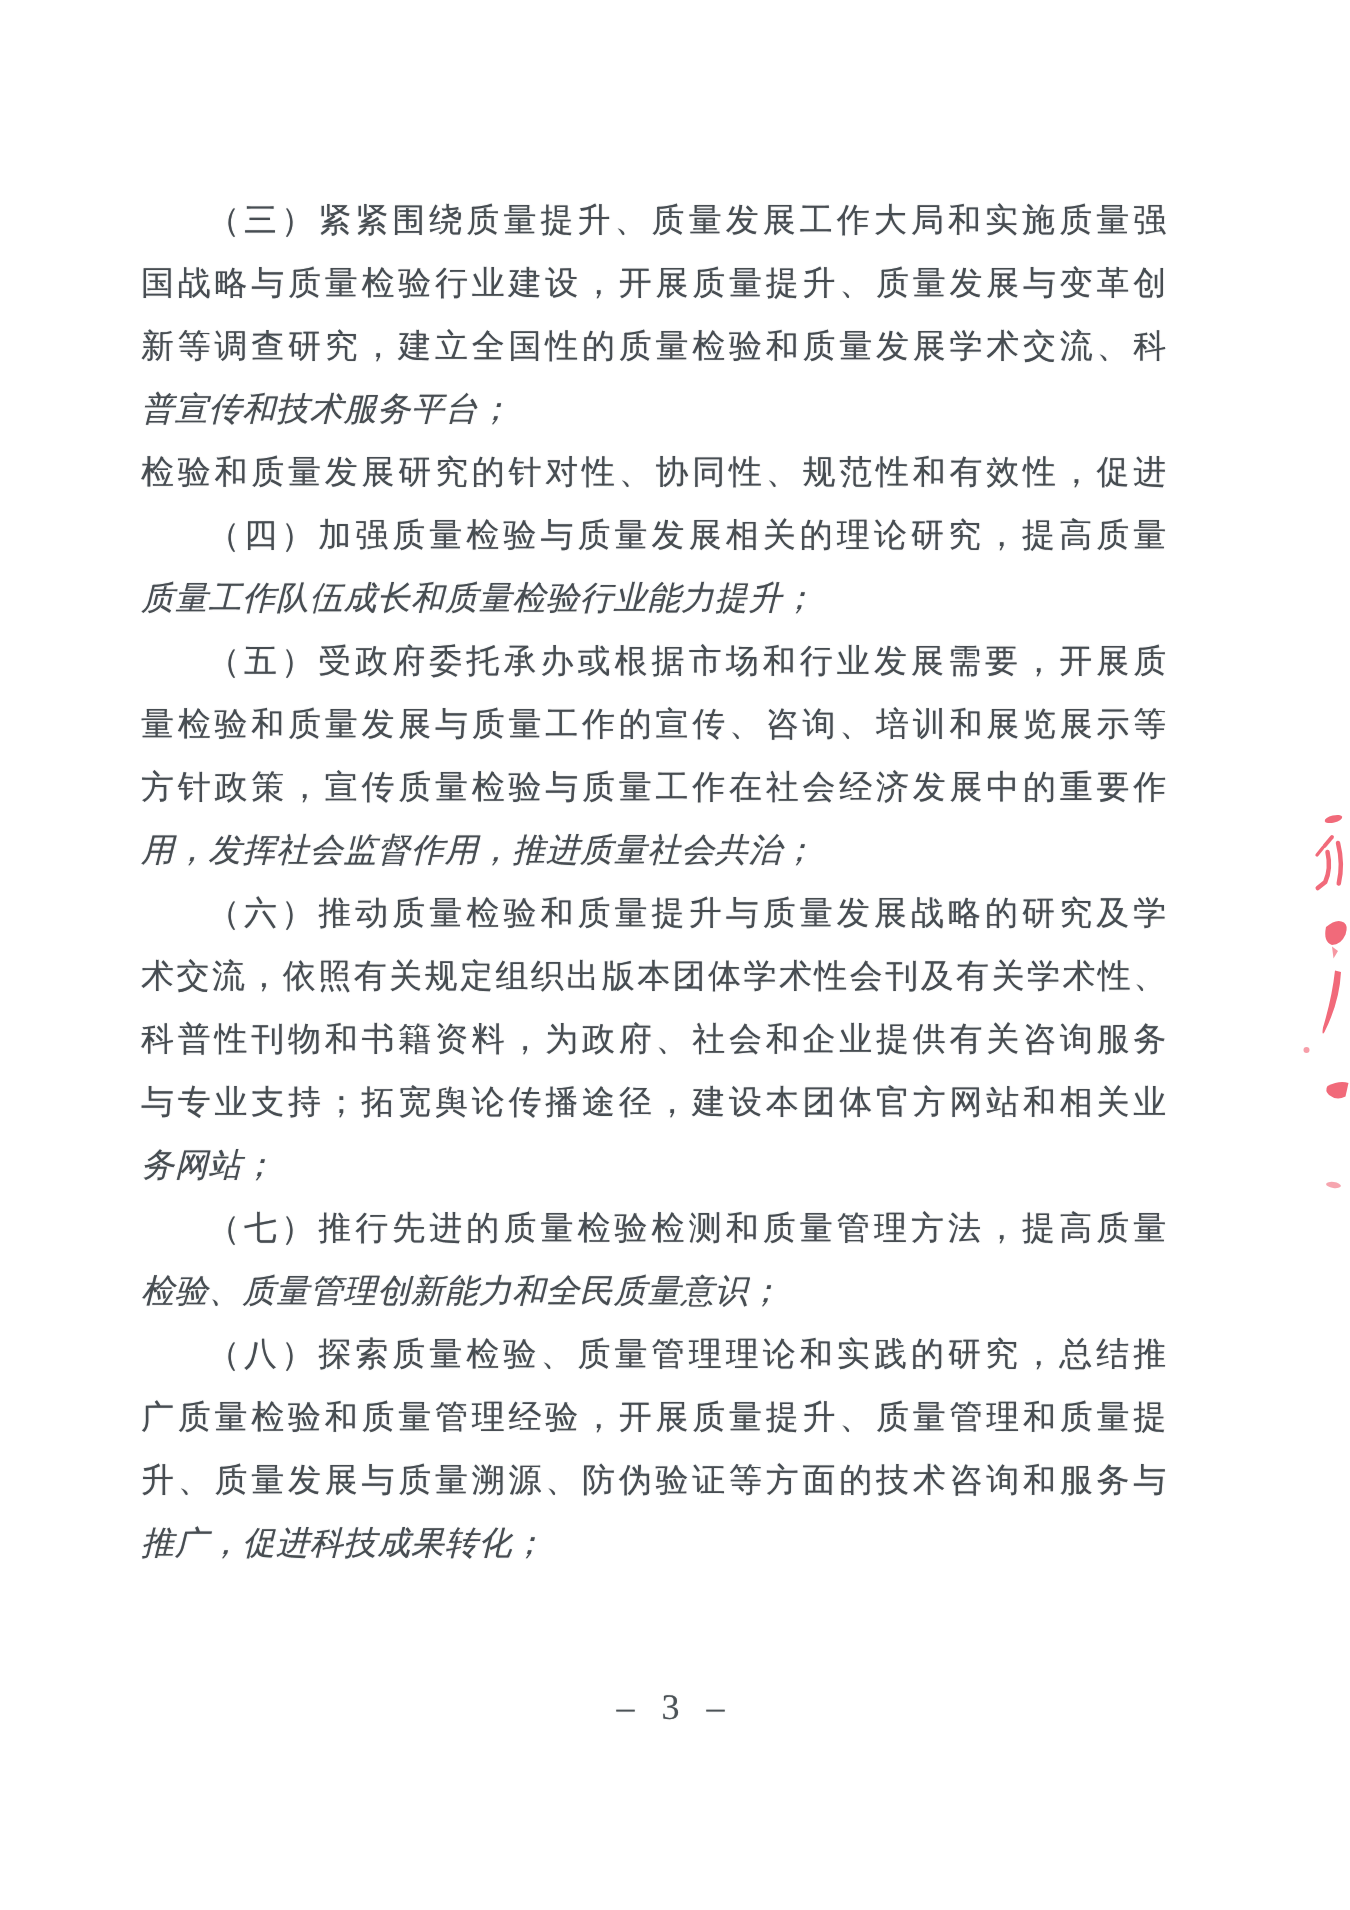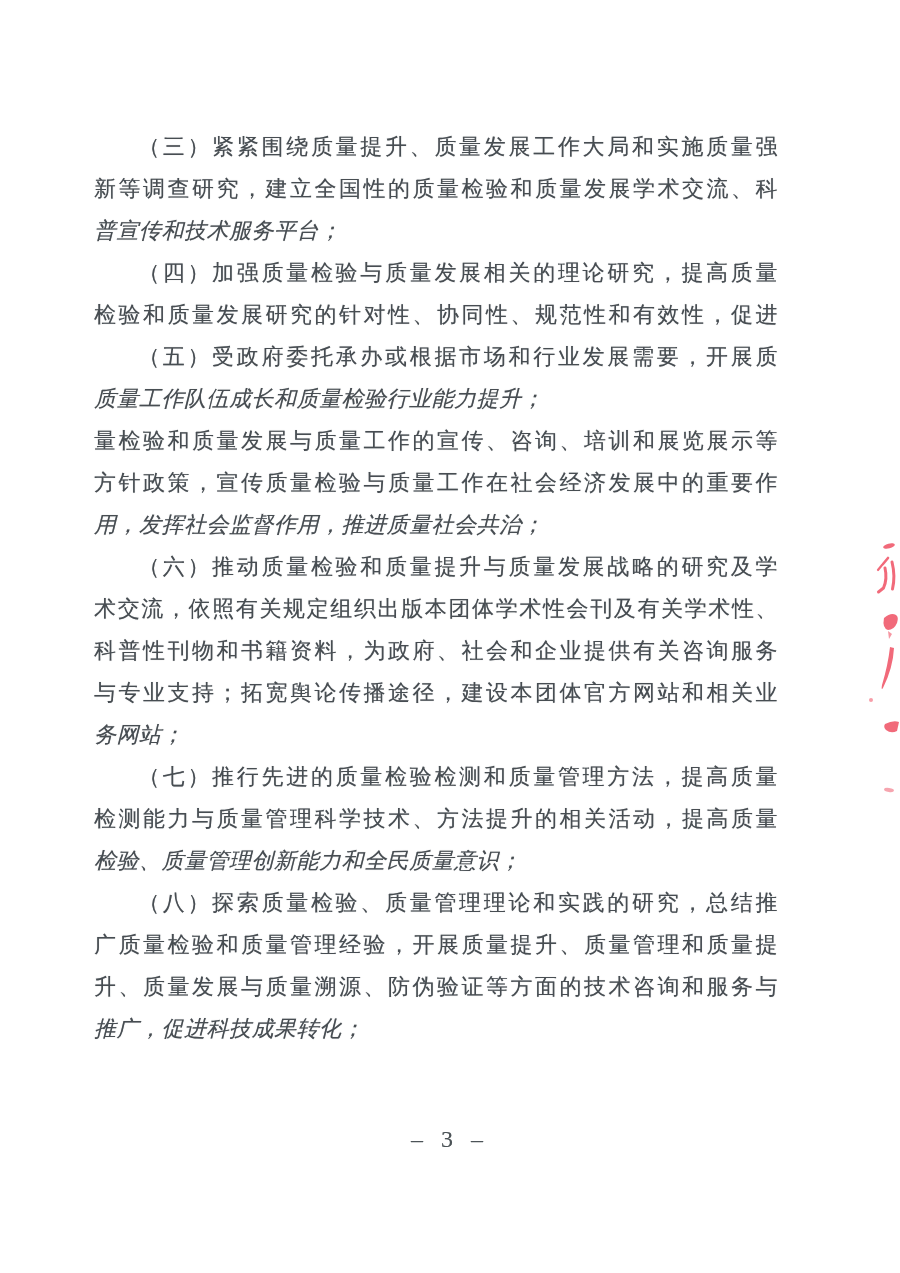--- a/index.html
+++ b/index.html
@@ -60,36 +60,36 @@
     pointer-events: none;
   }
 </style>
 </head>
 <body>
 
 <div class="page">
 
   <div class="content" id="paragraphs" style="color: rgb(71, 77, 82);">
       <div class="line para-first">（三）紧紧围绕质量提升、质量发展工作大局和实施质量强</div>
+      <div class="line">国战略与质量检验行业建设，开展质量提升、质量发展与变革创</div>
       <div class="line">新等调查研究，建立全国性的质量检验和质量发展学术交流、科</div>
       <div class="line para-last">普宣传和技术服务平台；</div>
+      <div class="line">检验和质量发展研究的针对性、协同性、规范性和有效性，促进</div>
       <div class="line para-first">（四）加强质量检验与质量发展相关的理论研究，提高质量</div>
-      <div class="line">检验和质量发展研究的针对性、协同性、规范性和有效性，促进</div>
+      <div class="line para-last">质量工作队伍成长和质量检验行业能力提升；</div>
       <div class="line para-first">（五）受政府委托承办或根据市场和行业发展需要，开展质</div>
-      <div class="line para-last">质量工作队伍成长和质量检验行业能力提升；</div>
       <div class="line">量检验和质量发展与质量工作的宣传、咨询、培训和展览展示等</div>
       <div class="line">方针政策，宣传质量检验与质量工作在社会经济发展中的重要作</div>
       <div class="line para-last">用，发挥社会监督作用，推进质量社会共治；</div>
       <div class="line para-first">（六）推动质量检验和质量提升与质量发展战略的研究及学</div>
       <div class="line">术交流，依照有关规定组织出版本团体学术性会刊及有关学术性、</div>
       <div class="line">科普性刊物和书籍资料，为政府、社会和企业提供有关咨询服务</div>
       <div class="line">与专业支持；拓宽舆论传播途径，建设本团体官方网站和相关业</div>
       <div class="line para-last">务网站；</div>
       <div class="line para-first">（七）推行先进的质量检验检测和质量管理方法，提高质量</div>
-      <div class="line">检测能力与质量管理科学技术、方法提升的相关活动，提高质量</div>
       <div class="line para-last">检验、质量管理创新能力和全民质量意识；</div>
       <div class="line para-first">（八）探索质量检验、质量管理理论和实践的研究，总结推</div>
       <div class="line">广质量检验和质量管理经验，开展质量提升、质量管理和质量提</div>
       <div class="line">升、质量发展与质量溯源、防伪验证等方面的技术咨询和服务与</div>
       <div class="line para-last">推广，促进科技成果转化；</div>
     </div>
 
   <div class="footer">– 3 –</div>
 
   <div class="stamp-edge" id="stamp" style="color: rgb(239, 74, 94);">

